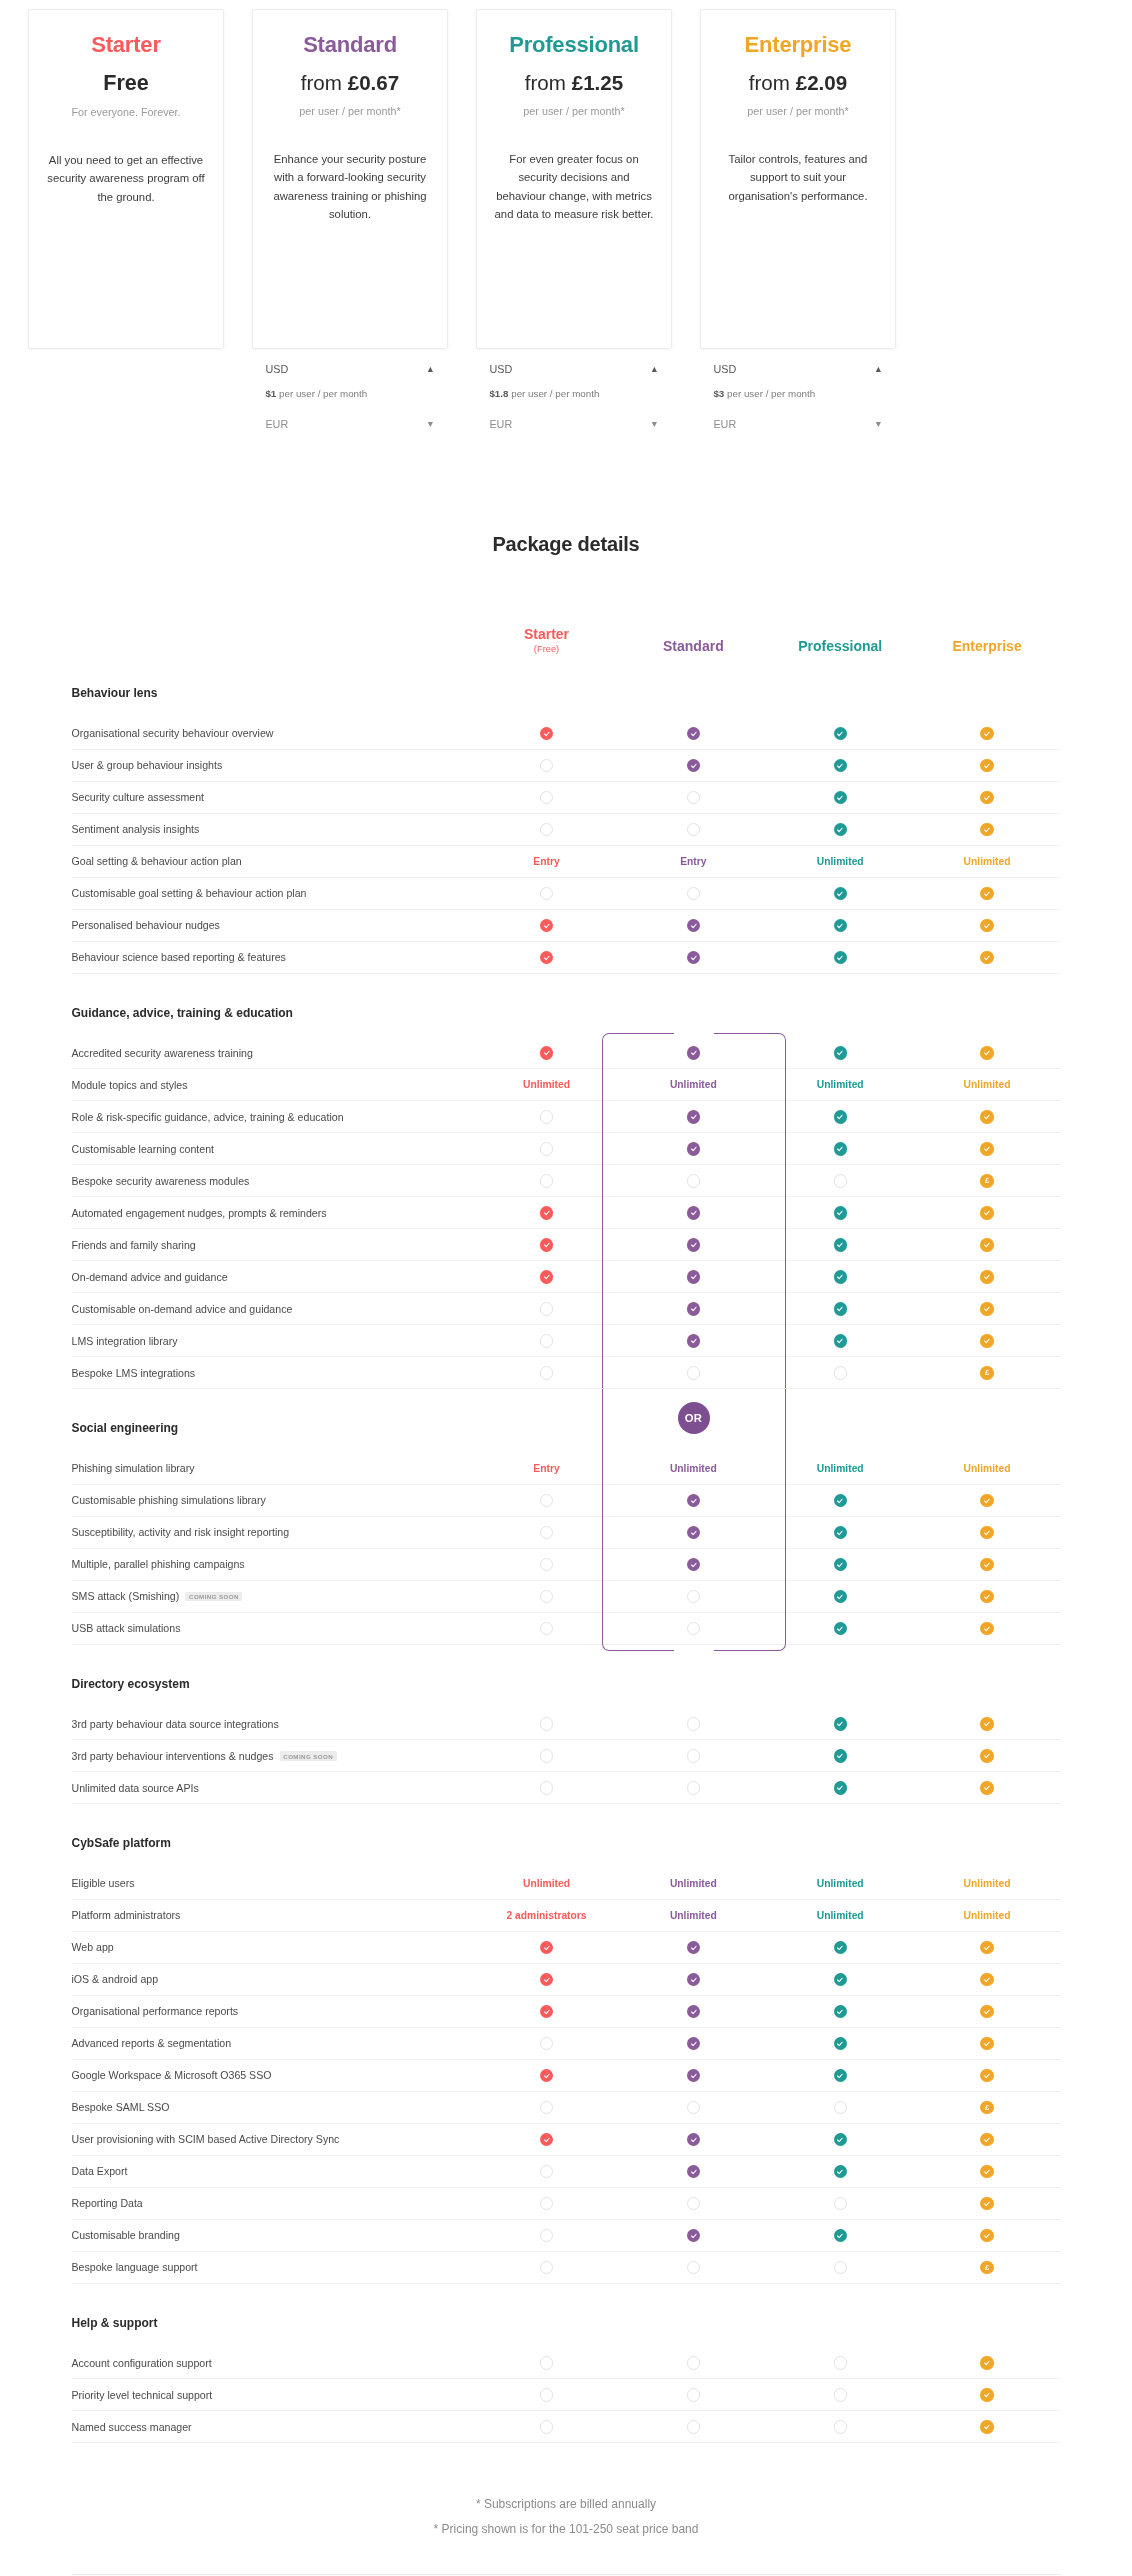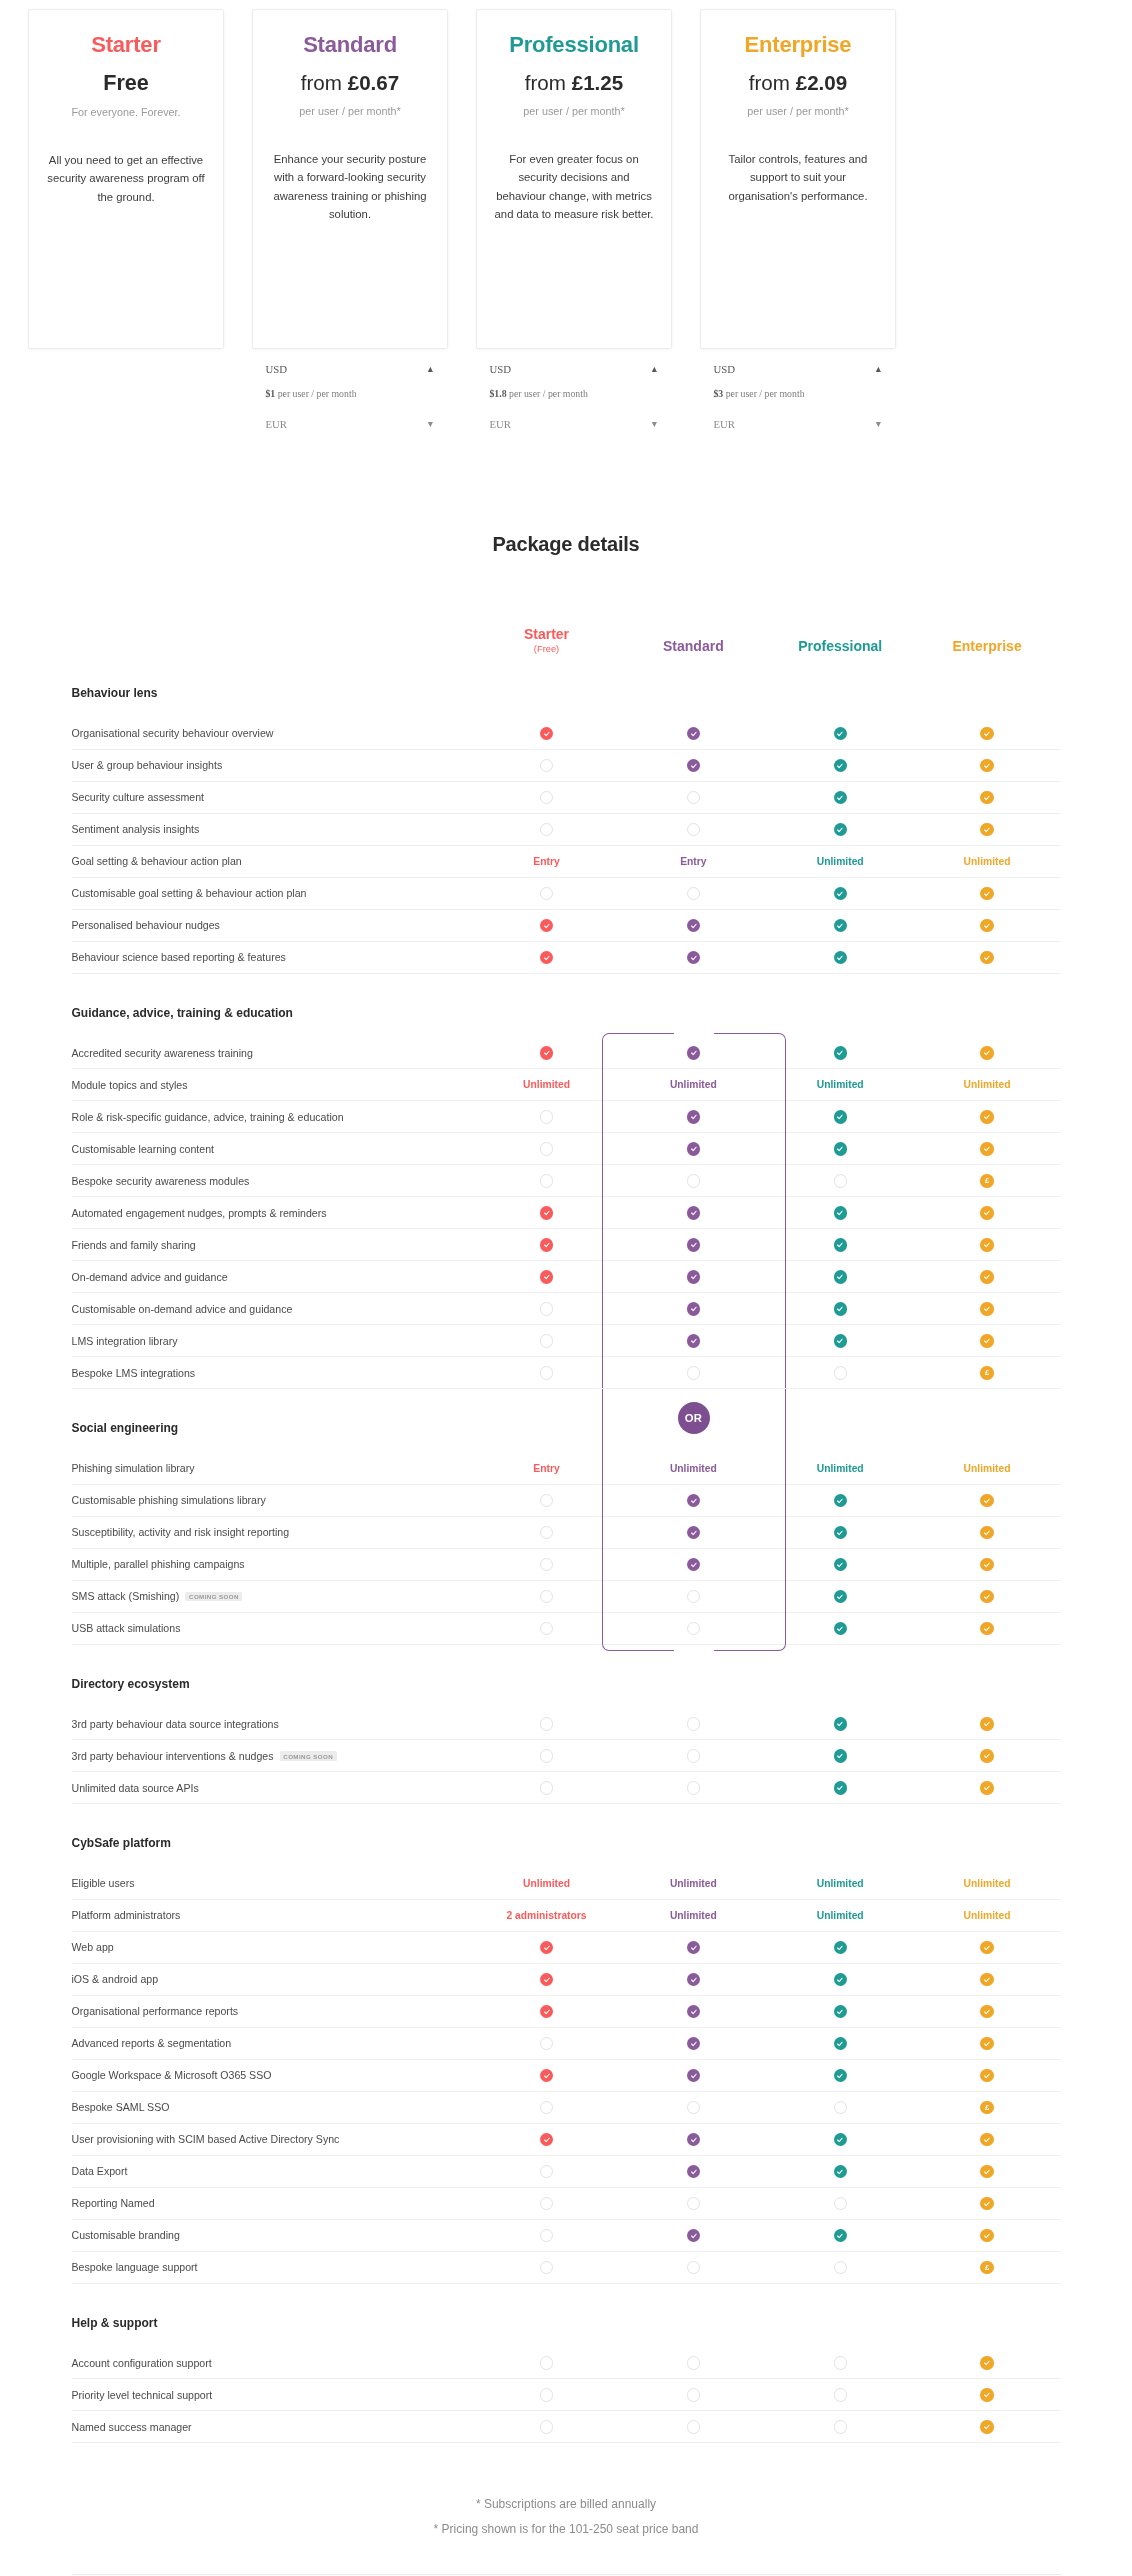--- a/index.html
+++ b/index.html
@@ -60,21 +60,21 @@
     margin-top: 33px;
     font-size: 11.3px;
     line-height: 1.62;
     text-align: center;
     color: #3c3c3c;
     max-width: 160px;
   }
 
   
   .currency-strip { display: flex; padding: 0; margin-top: 3.1px; }
-  .cur-slot { width: 196px; margin-left: 28px; font-family: Liberation Serif, serif; }
+  .cur-slot { width: 196px; margin-left: 28px; }
   .cur-slot.spacer { visibility: hidden; }
   .cur-box { padding: 0 13.4px; }
   .cur-row {
     display: flex;
     align-items: center;
     justify-content: space-between;
     padding: 10.8px 0 10.3px 0;
     font-size: 10.8px;
     color: #565656;
     cursor: pointer;
@@ -1321,21 +1321,21 @@
         <div class="cell">
           <span class="ic" style="background: rgb(240, 166, 38);">
             <svg viewBox="0 0 24 24" aria-hidden="true">
               <path d="M5 12.5 L10 17.5 L19 7" fill="none" stroke="#ffffff" stroke-width="3.4" stroke-linecap="round" stroke-linejoin="round"></path>
             </svg>
           </span>
         </div>
       </div>
       <div class="row">
         <div class="cell-label">
-          <span>Reporting Named</span>
+          <span>Reporting Data</span>
         </div>
         <div class="cell">
           <span class="ic empty"></span>
         </div>
         <div class="cell">
           <span class="ic empty"></span>
         </div>
         <div class="cell">
           <span class="ic empty"></span>
         </div>

